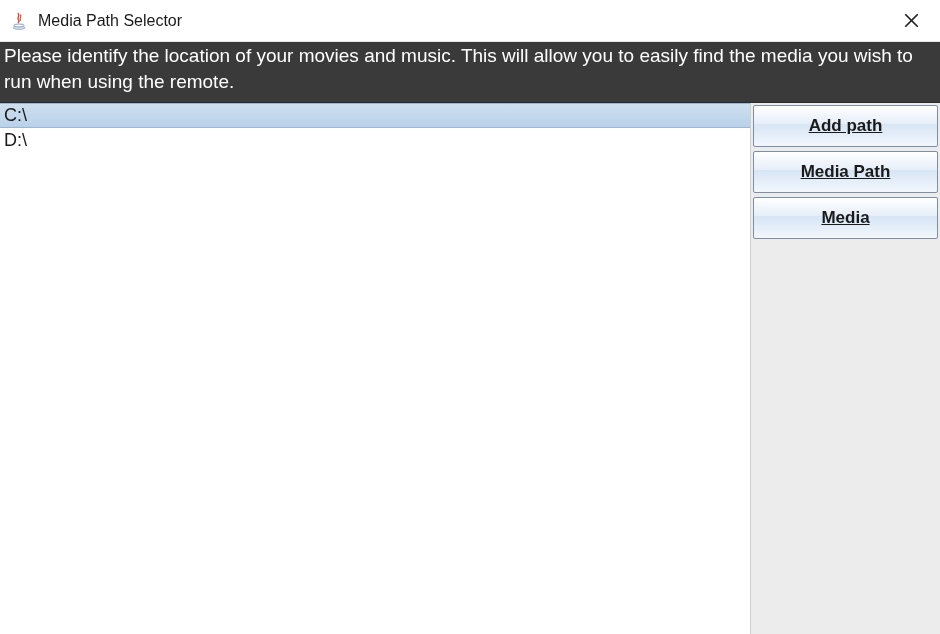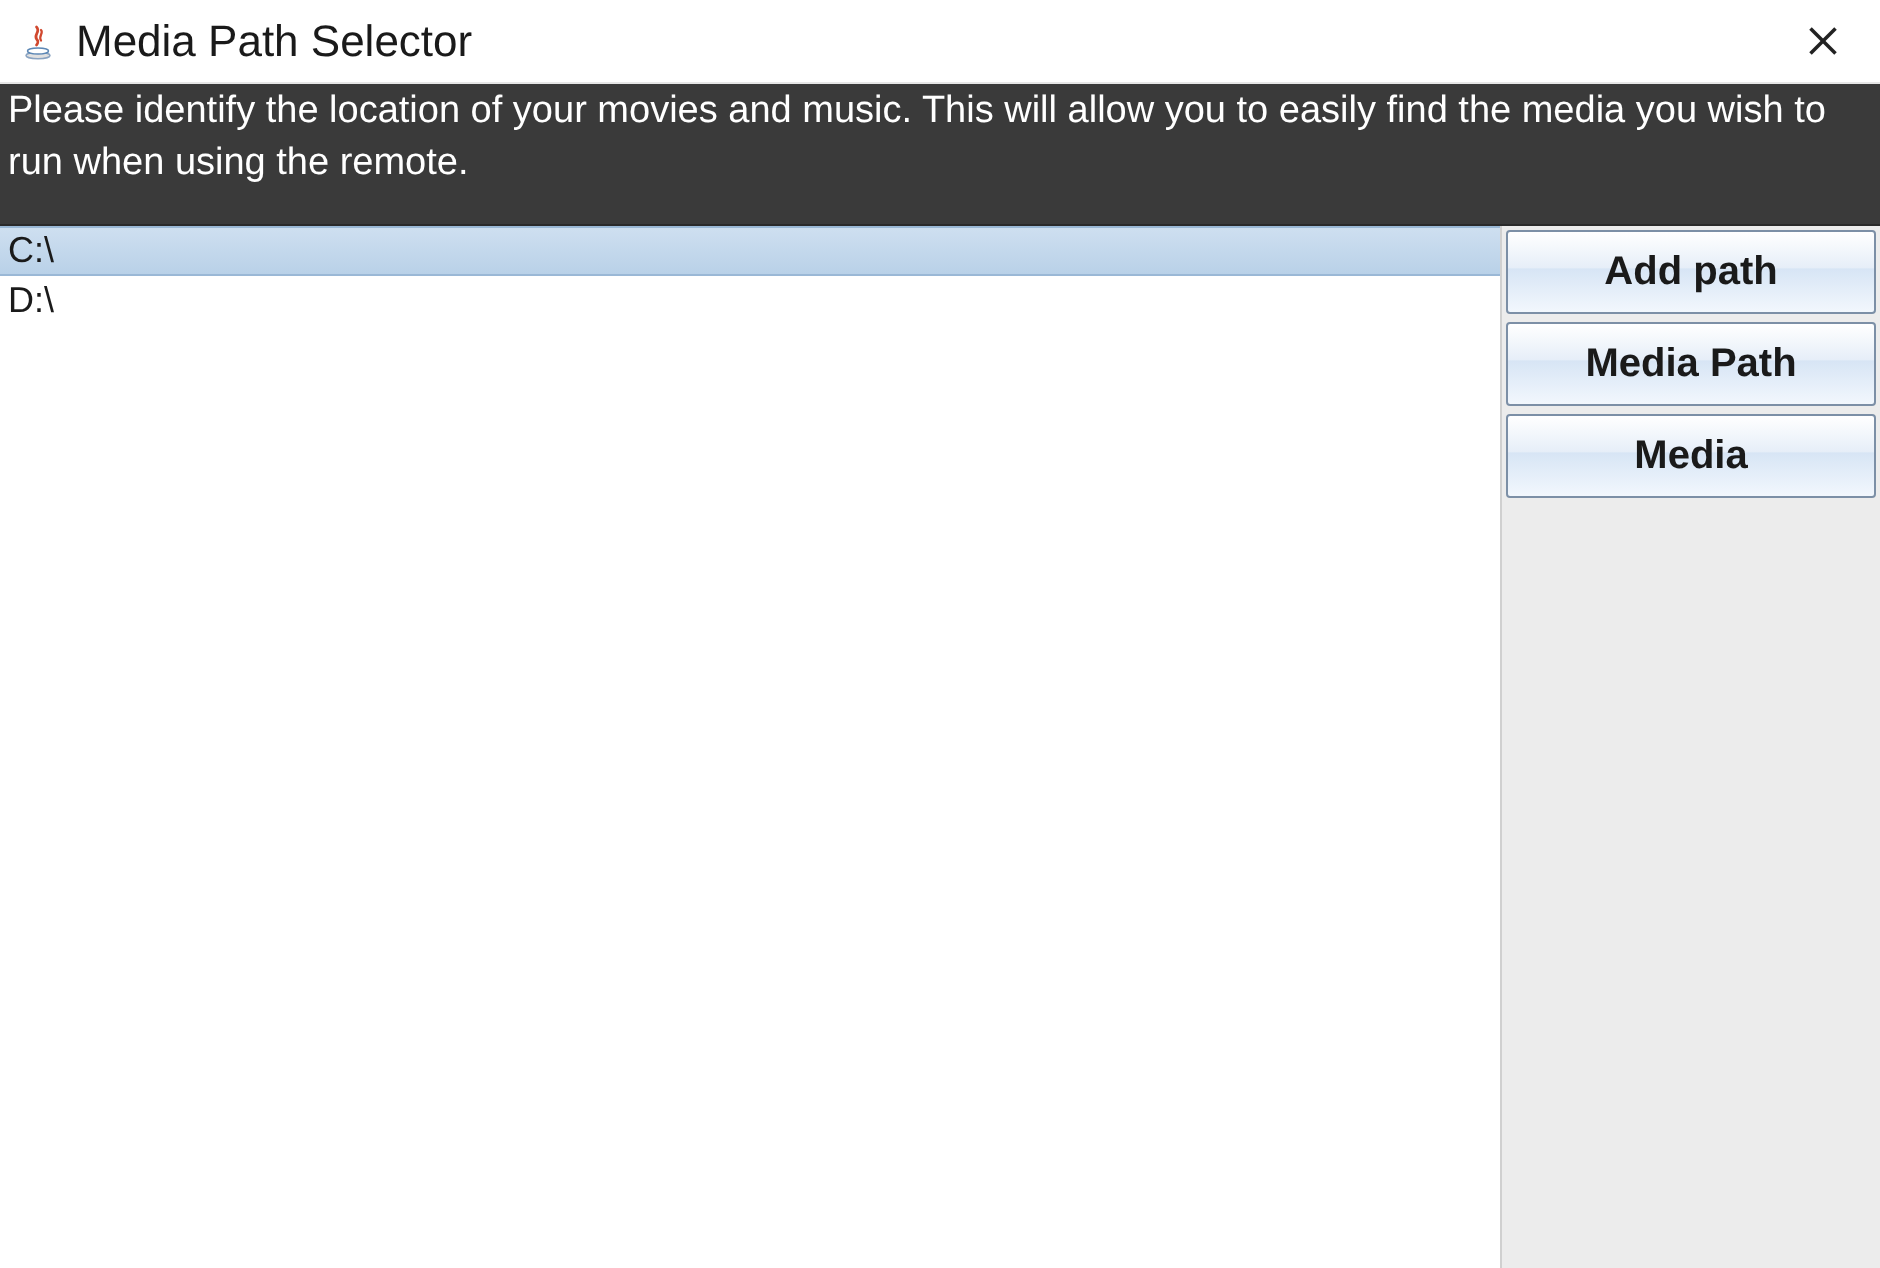--- a/index.html
+++ b/index.html
@@ -19,36 +19,36 @@
       padding: 0 6px 0 10px;
       background: #fff;
       border-bottom: 1px solid #e6e6e6;
     }
     .titlebar .app-icon {
       width: 18px; height: 18px;
       margin-right: 10px;
       display: inline-flex; align-items: center; justify-content: center;
     }
     .titlebar .title {
-      color: #1a1a1a; font-size: 22px; font-weight: 400;
+      color: #1a1a1a; font-size: 16px; font-weight: 400;
     }
     .titlebar .spacer { flex: 1; }
     .titlebar .close {
       width: 46px; height: 36px;
       display: flex; align-items: center; justify-content: center;
       cursor: pointer;
       color: #333;
     }
     .titlebar .close svg { width: 15px; height: 15px; }
     .instruction {
       background: #3a3a3a;
       color: #fff;
       font-size: 19px;
       line-height: 1.35;
-      padding: 1px 4px 18px 4px;
+      padding: 1px 4px 8px 4px;
       border-bottom: 1px solid #2a2a2a;
     }
     .main {
       flex: 1;
       display: flex;
       min-height: 0;
     }
     .path-list {
       flex: 1;
       background: #fff;
@@ -75,26 +75,27 @@
       display: flex;
       flex-direction: column;
       padding: 2px 2px 0 2px;
       gap: 4px;
     }
     .btn {
       height: 42px;
       border: 1px solid #7c8fa6;
       border-radius: 2px;
       background: linear-gradient(#ffffff, #e6eef8 45%, #d7e5f5 46%, #f2f7fd);
-      font-size: 20px;
+      font-size: 17px;
       font-weight: 700;
       color: #1a1a1a;
       cursor: pointer;
       display: flex; align-items: center; justify-content: center;
       font-family: inherit;
+      text-decoration: underline;
     }
   </style>
 </head>
 <body>
 
 <div class="window">
   <div class="titlebar">
     <span class="app-icon">
       <svg viewBox="0 0 24 24">
         <ellipse cx="12" cy="21" rx="8" ry="2.2" fill="#e0e0e0" stroke="#8aa3c1" stroke-width="1"></ellipse>

